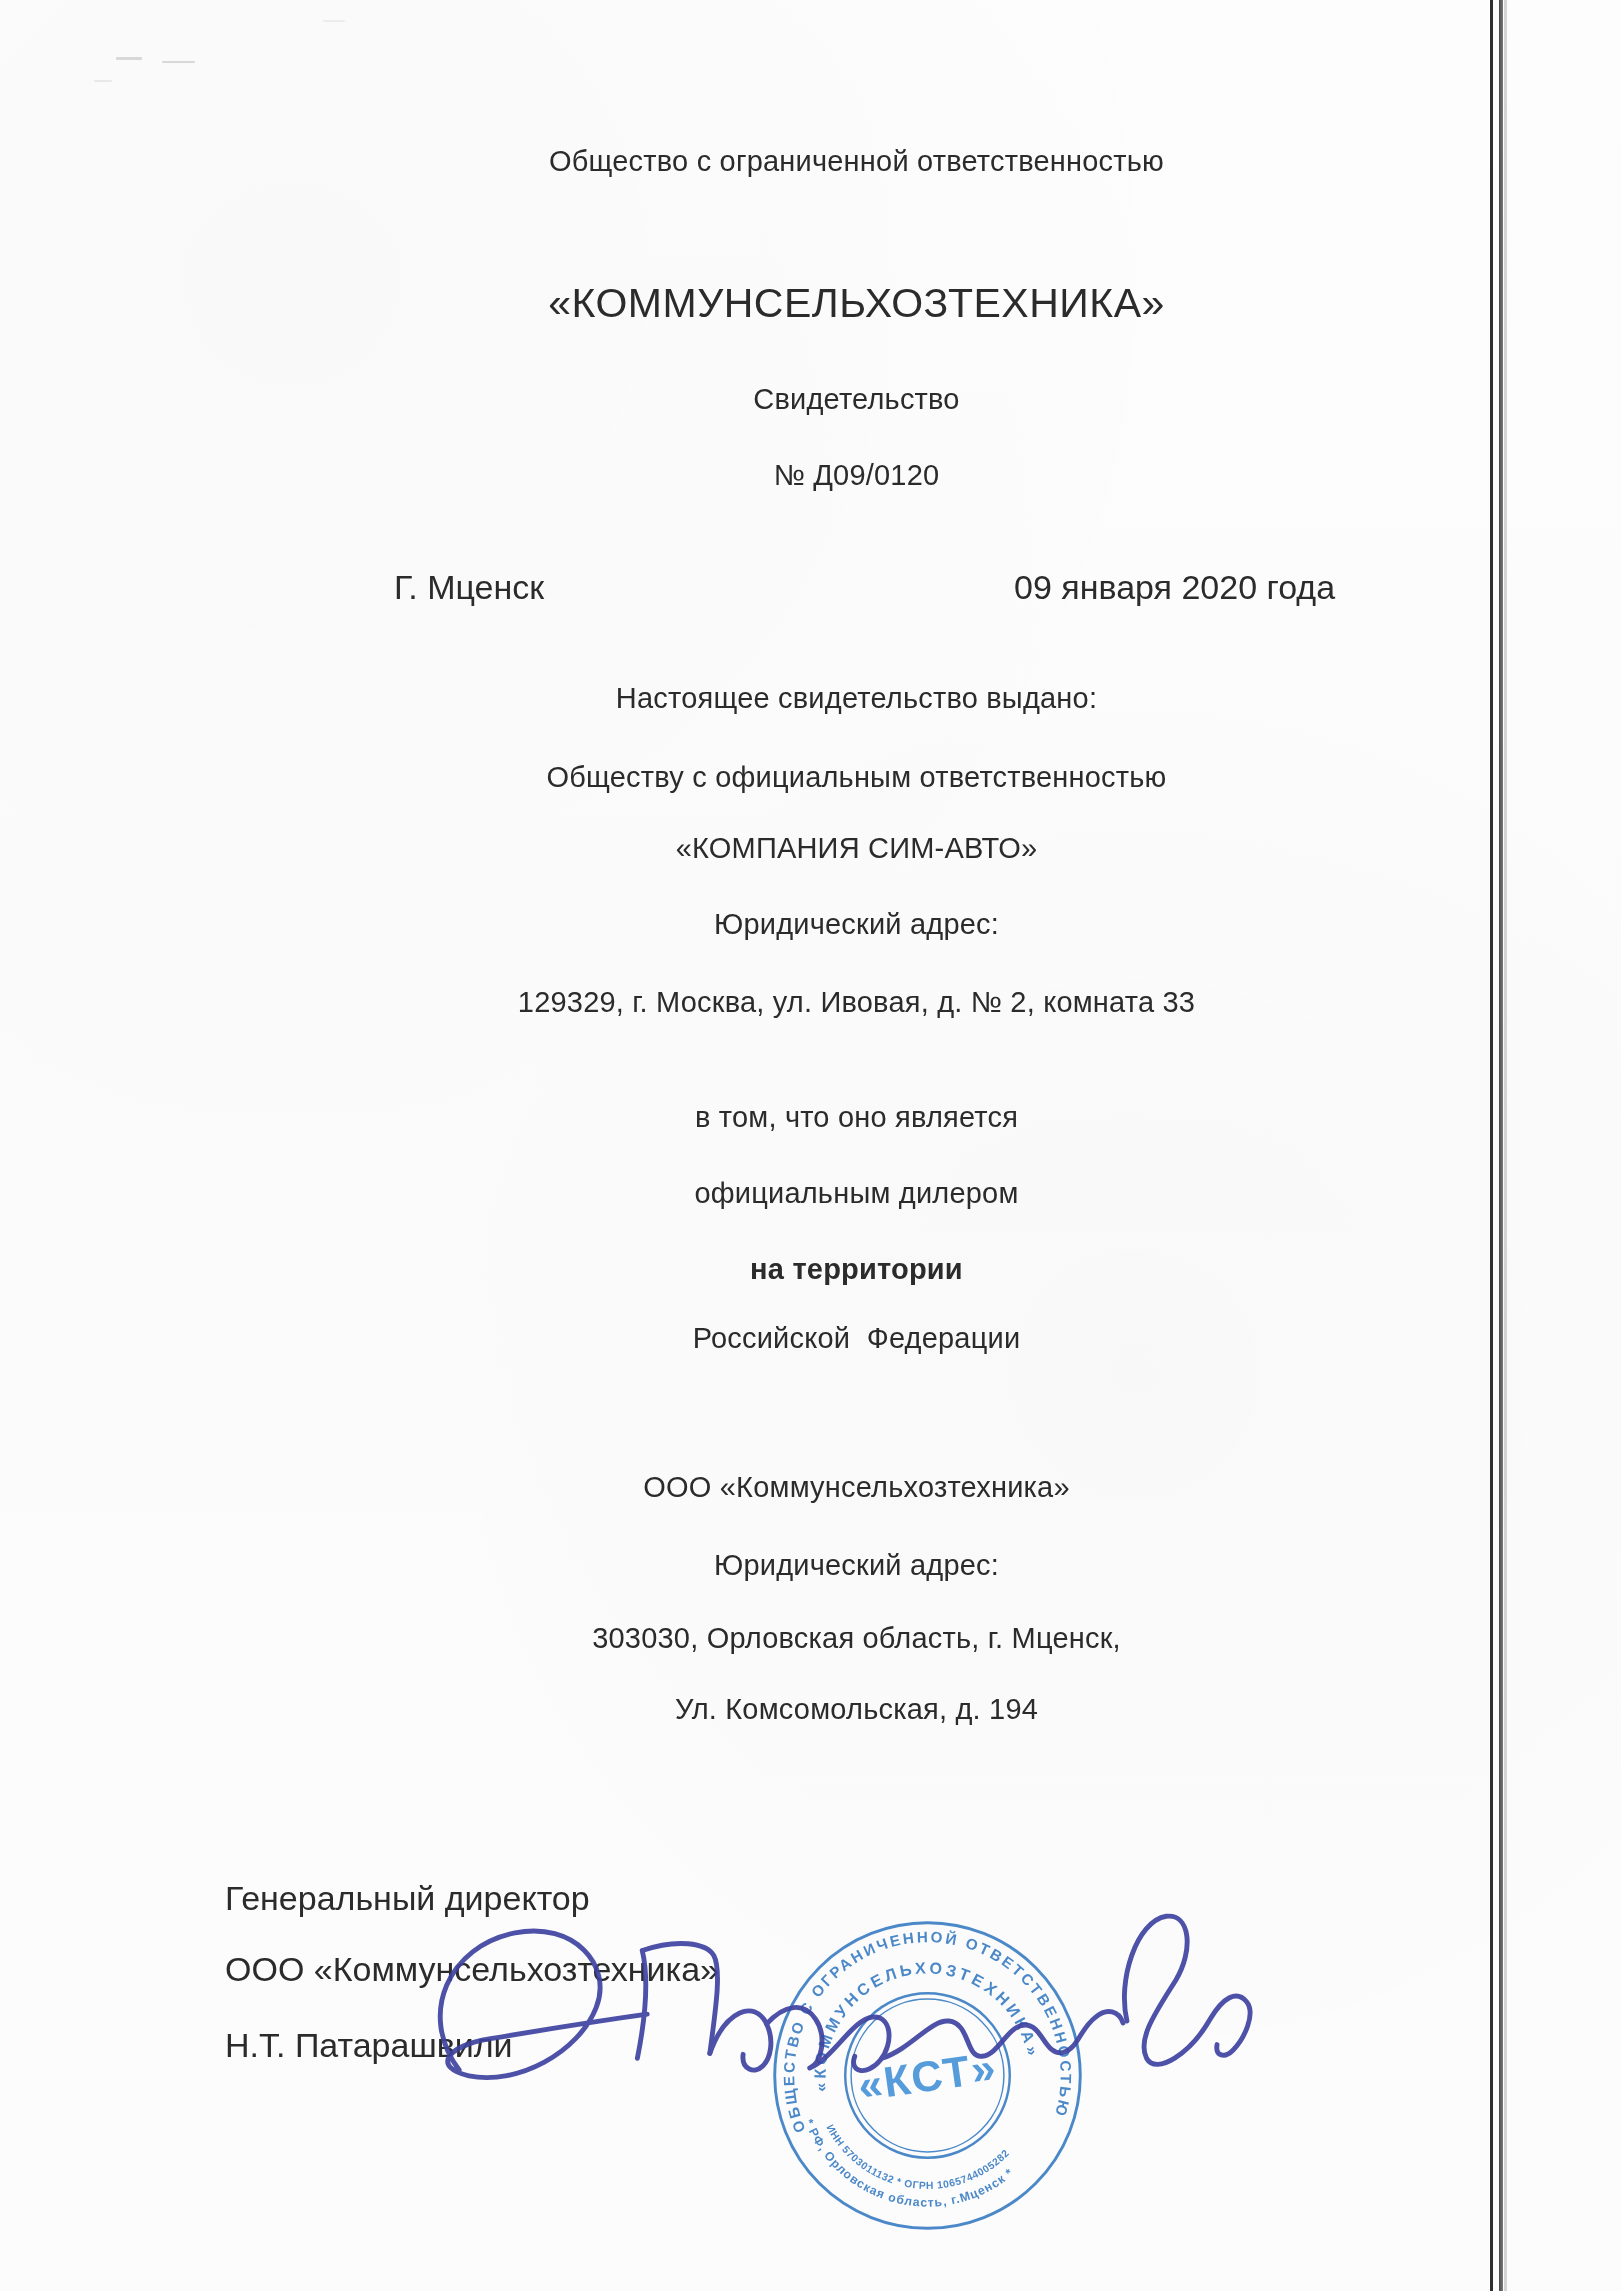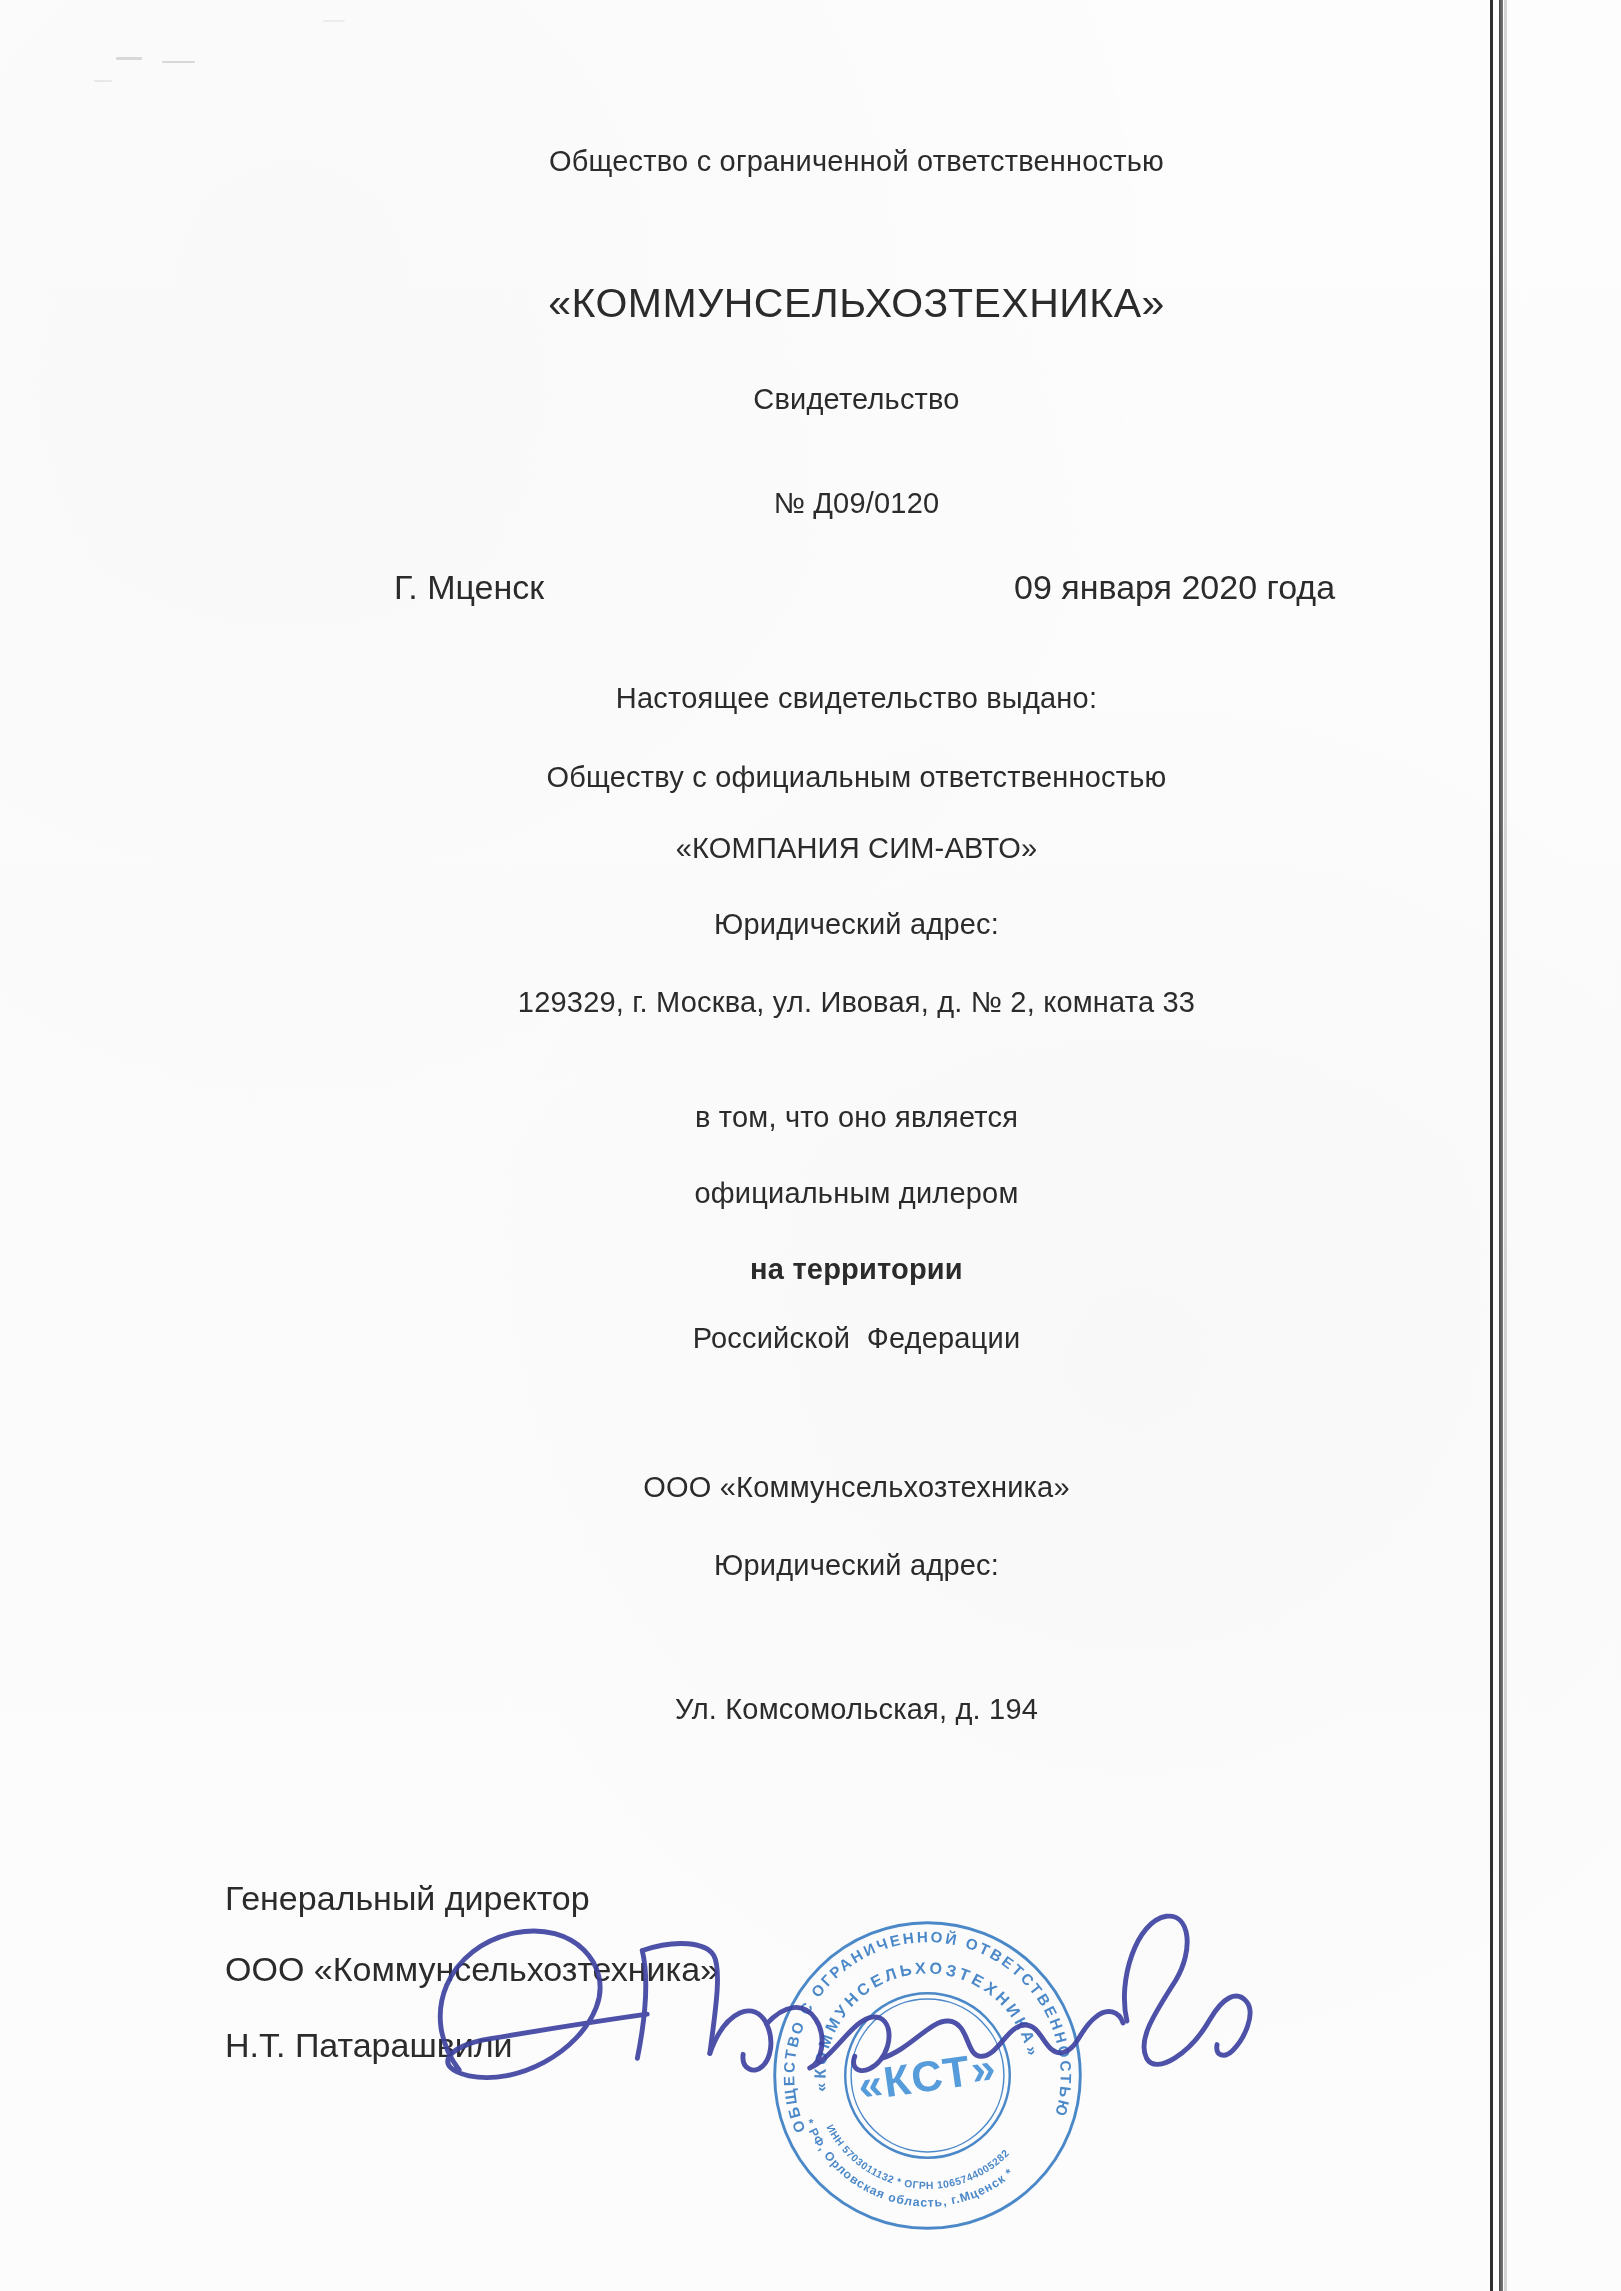--- a/index.html
+++ b/index.html
@@ -34,21 +34,21 @@
     font-size:29px;line-height:35px;
     white-space:pre-wrap;
     letter-spacing:0.2px;
   }
   .title{font-size:41px;line-height:47px;letter-spacing:0.5px;}
   .lft{position:absolute;color:#2b2b2b;font-size:34px;line-height:35px;white-space:pre;}
 
   .l1{top:144px;}
   .l2{top:280px;}
   .l3{top:382px;}
-  .l4{top:458px;margin-top:28px;}
+  .l4{top:458px;}
   .city{left:394px;top:570px;}
   .date{left:1014px;top:570px;}
   .l6{top:681px;text-align:center;}
   .l7{top:760px;}
   .l8{top:831px;}
   .l9{top:907px;}
   .l10{top:985px;}
   .l11{top:1100px;}
   .l12{top:1176px;}
   .l13{top:1252px;font-weight:bold;}
@@ -96,20 +96,21 @@
   <div class="cline l7">Обществу с официальным ответственностью</div>
   <div class="cline l8">«КОМПАНИЯ СИМ-АВТО»</div>
   <div class="cline l9">Юридический адрес:</div>
   <div class="cline l10">129329, г. Москва, ул. Ивовая, д. № 2, комната 33</div>
   <div class="cline l11">в том, что оно является</div>
   <div class="cline l12">официальным дилером</div>
   <div class="cline l13">на территории</div>
   <div class="cline l14">Российской  Федерации</div>
   <div class="cline l15">ООО «Коммунсельхозтехника»</div>
   <div class="cline l16">Юридический адрес:</div>
+  <div class="cline l17">303030, Орловская область, г. Мценск,</div>
   <div class="cline l18">Ул. Комсомольская, д. 194</div>
 
   <div class="lft sig1">Генеральный директор</div>
   <div class="lft sig2">ООО «Коммунсельхозтехника»</div>
   <div class="lft sig3">Н.Т. Патарашвили</div>
 
   <svg class="stamp" viewBox="0 0 340 340">
     <g stroke="#3d7fc4" fill="none">
       <circle cx="170" cy="170" r="156" stroke-width="3"></circle>
       <circle cx="170" cy="170" r="84" stroke-width="2.5"></circle>

